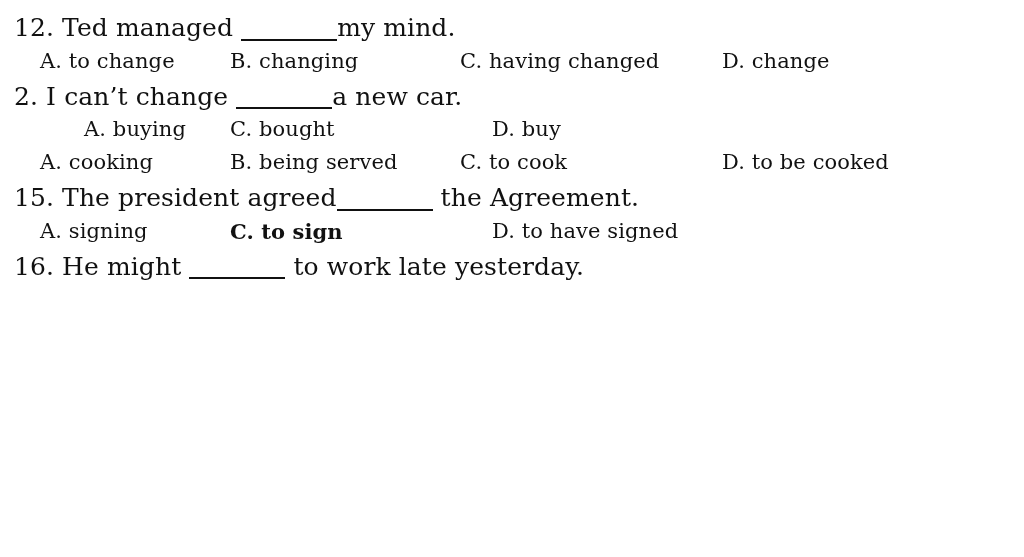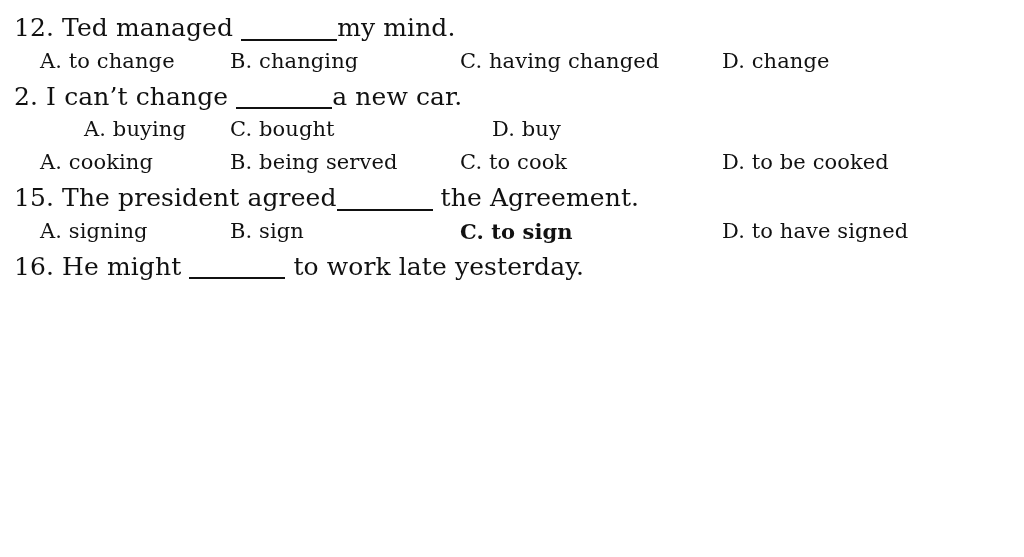--- a/index.html
+++ b/index.html
@@ -58,19 +58,19 @@
       </div>
       <div class="q-block">
         <div class="stem"><span>2.</span><span> I can’t change </span><span class="blank" style="width: 96px;"></span><span>a new car.</span></div>
         <div class="options"><span class="opt" style="width: 190px; text-align: center;">A. buying</span><span class="opt" style="width: 262px;">C. bought</span><span class="opt">D. buy</span></div>
       </div>
       <div class="q-block">
         <div class="options"><span class="opt" style="width: 190px;">A. cooking</span><span class="opt" style="width: 230px;">B. being served</span><span class="opt" style="width: 262px;">C. to cook</span><span class="opt">D. to be cooked</span></div>
       </div>
       <div class="q-block">
         <div class="stem"><span>15.</span><span> The president agreed</span><span class="blank" style="width: 96px;"></span><span> the Agreement.</span></div>
-        <div class="options"><span class="opt" style="width: 190px;">A. signing</span><span class="opt" style="width: 230px;">B. sign</span><span class="opt" style="width: 262px; font-weight: bold;">C. to sign</span><span class="opt">D. to have signed</span></div>
+        <div class="options"><span class="opt" style="width: 190px;">A. signing</span><span class="opt" style="width: 262px; font-weight: bold;">C. to sign</span><span class="opt">D. to have signed</span></div>
       </div>
       <div class="q-block">
         <div class="stem"><span>16.</span><span> He might </span><span class="blank" style="width: 96px;"></span><span> to work late yesterday.</span></div>
       </div>
     </div>
 </div>
 
 </body></html>

